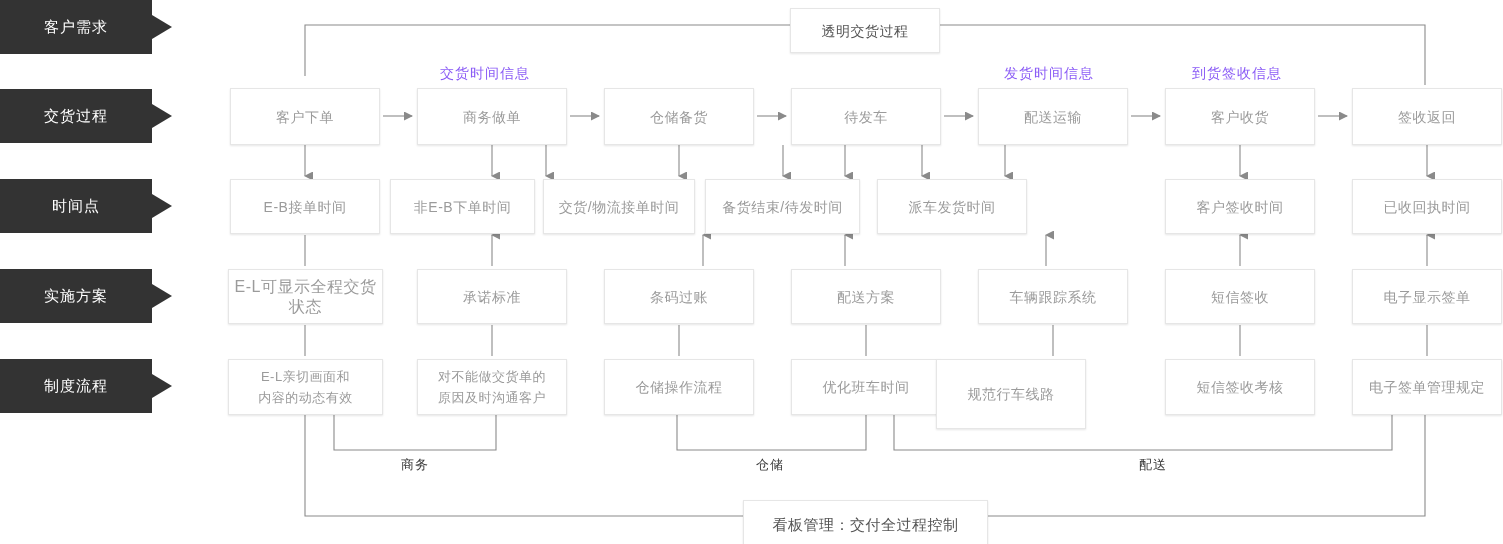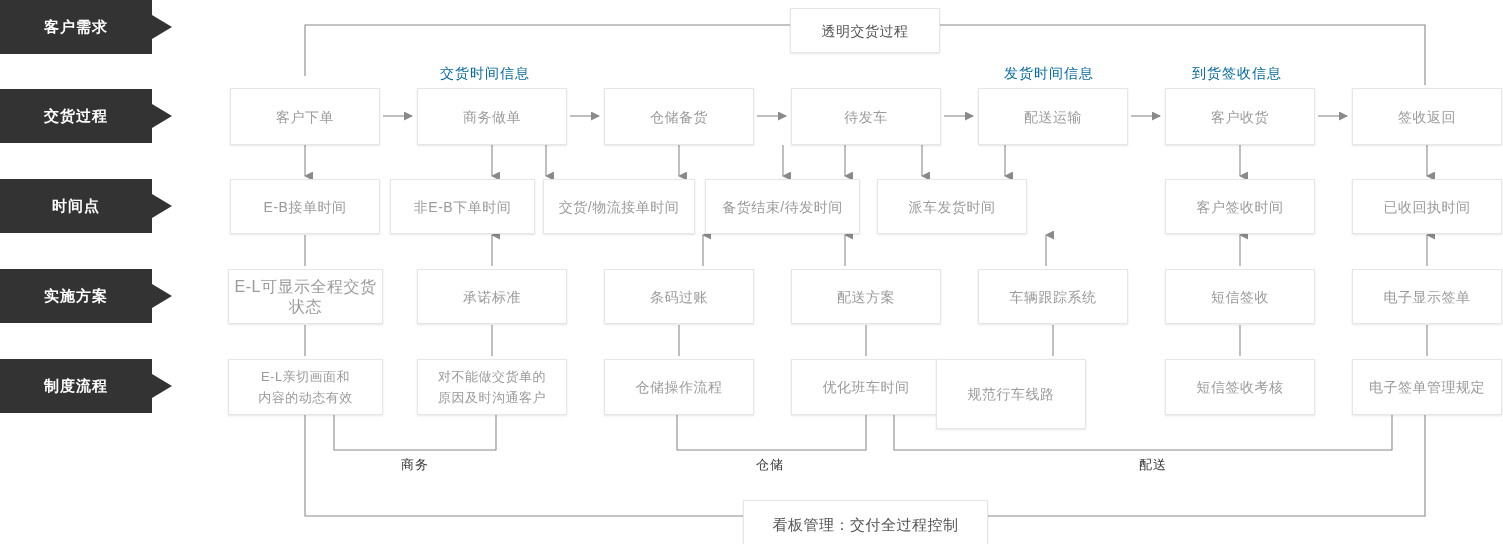--- a/index.html
+++ b/index.html
@@ -37,21 +37,21 @@
     border-bottom:12px solid transparent;
     border-left:20px solid #333333;
   }
   .cat .cat-label{
     position:absolute;
     left:0; top:0;
     width:152px; height:54px;
     display:flex;align-items:center;justify-content:center;
     color:#ffffff;
     font-size:15px;
-    font-weight:bold;
+    font-weight:normal;
     letter-spacing:1px;
     white-space:nowrap;
   }
   
   .box{
     position:absolute;
     box-sizing:border-box;
     background:#ffffff;
     border:1px solid #e6e6e6;
     box-shadow:0 1px 2px rgba(0,0,0,.10);
@@ -63,21 +63,21 @@
     font-size:14px;
     line-height:20px;
     letter-spacing:.5px;
     padding:2px 4px;
   }
   .box.two-line{ line-height:21px; }
   .box.dark-text{ color:#555555; }
   
   .grp{
     position:absolute;
-    color:#0369a1;
+    color:#8b5cf6;
     font-size:14px;
     letter-spacing:1px;
     white-space:nowrap;
   }
   
   .dept{
     position:absolute;
     color:#3a3a3a;
     font-size:13px;
     letter-spacing:1px;

